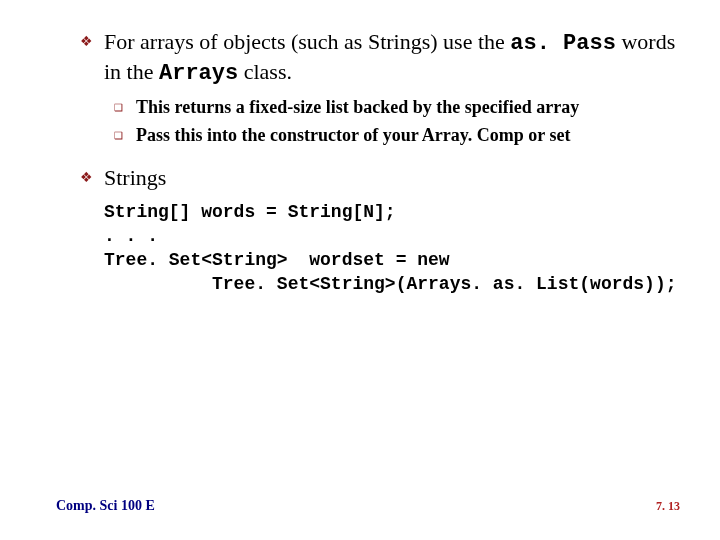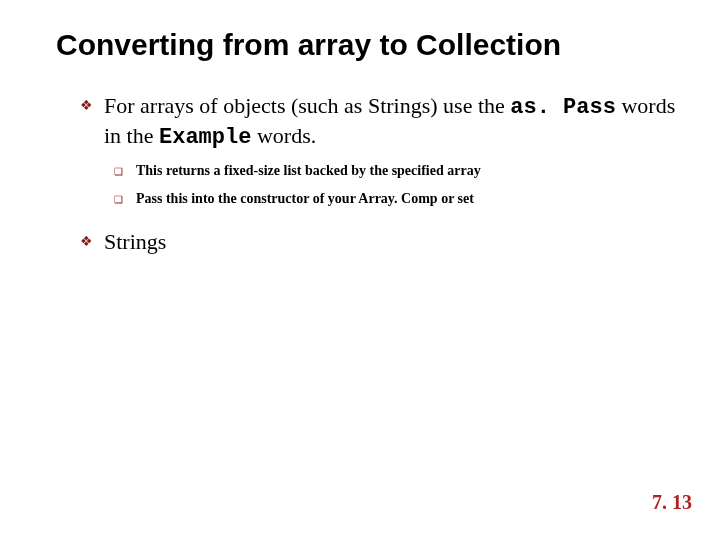--- a/index.html
+++ b/index.html
@@ -62,21 +62,21 @@
     width: 14px;
     font-size: 10px;
     line-height: 18px;
     color: #8b1a1a;
     margin-right: 8px;
     padding-top: 3px;
     font-family: Arial, sans-serif;
   }
   .sub-text {
     flex: 1 1 auto;
-    font-size: 14px;
+    font-size: 18px;
     line-height: 22px;
     font-weight: bold;
   }
   .mono {
     font-family: "Courier New", Courier, monospace;
     font-weight: bold;
   }
   .code-block {
     padding-left: 24px;
     font-family: "Courier New", Courier, monospace;
@@ -90,41 +90,40 @@
     position: absolute;
     left: 56px;
     bottom: 26px;
     font-family: "Times New Roman", serif;
     font-weight: bold;
     font-size: 14px;
     color: #000080;
   }
   .footer-right {
     position: absolute;
-    right: 28px;
+    right: 40px;
     bottom: 26px;
     font-family: "Times New Roman", serif;
     font-weight: bold;
-    font-size: 20px;
+    font-size: 12px;
     color: #b22222;
   }
 </style>
 </head>
 <body>
 
 <div class="slide">
 
-  <h1 class="title">Converting from array to Collection</h1>
 
   <div class="body">
 
     <div class="bullet-row">
       <div class="bullet-icon">❖</div>
       <div class="bullet-text">
-        <span>For arrays of objects (such as Strings) use the </span><span class="mono">as. Pass</span><span> words in the </span><span class="mono">Example</span><span> words.</span>
+        <span>For arrays of objects (such as Strings) use the </span><span class="mono">as. Pass</span><span> words in the </span><span class="mono">Arrays</span><span> class.</span>
       </div>
     </div>
 
     <div class="sub-group">
       <div class="sub-row">
         <div class="sub-icon">❑</div>
         <div class="sub-text">This returns a fixed-size list backed by the specified array</div>
       </div>
       <div class="sub-row">
         <div class="sub-icon">❑</div>
@@ -132,18 +131,23 @@
       </div>
     </div>
 
     <div class="bullet-row">
       <div class="bullet-icon">❖</div>
       <div class="bullet-text">
         <span>Strings</span>
       </div>
     </div>
 
+    <div class="code-block">String[] words = String[N];
+. . .
+Tree. Set&lt;String&gt;  wordset = new
+          Tree. Set&lt;String&gt;(Arrays. as. List(words));</div>
 
   </div>
 
+  <div class="footer-left">Comp. Sci 100 E</div>
   <div class="footer-right">7. 13</div>
 
 </div>
 
 </body></html>

